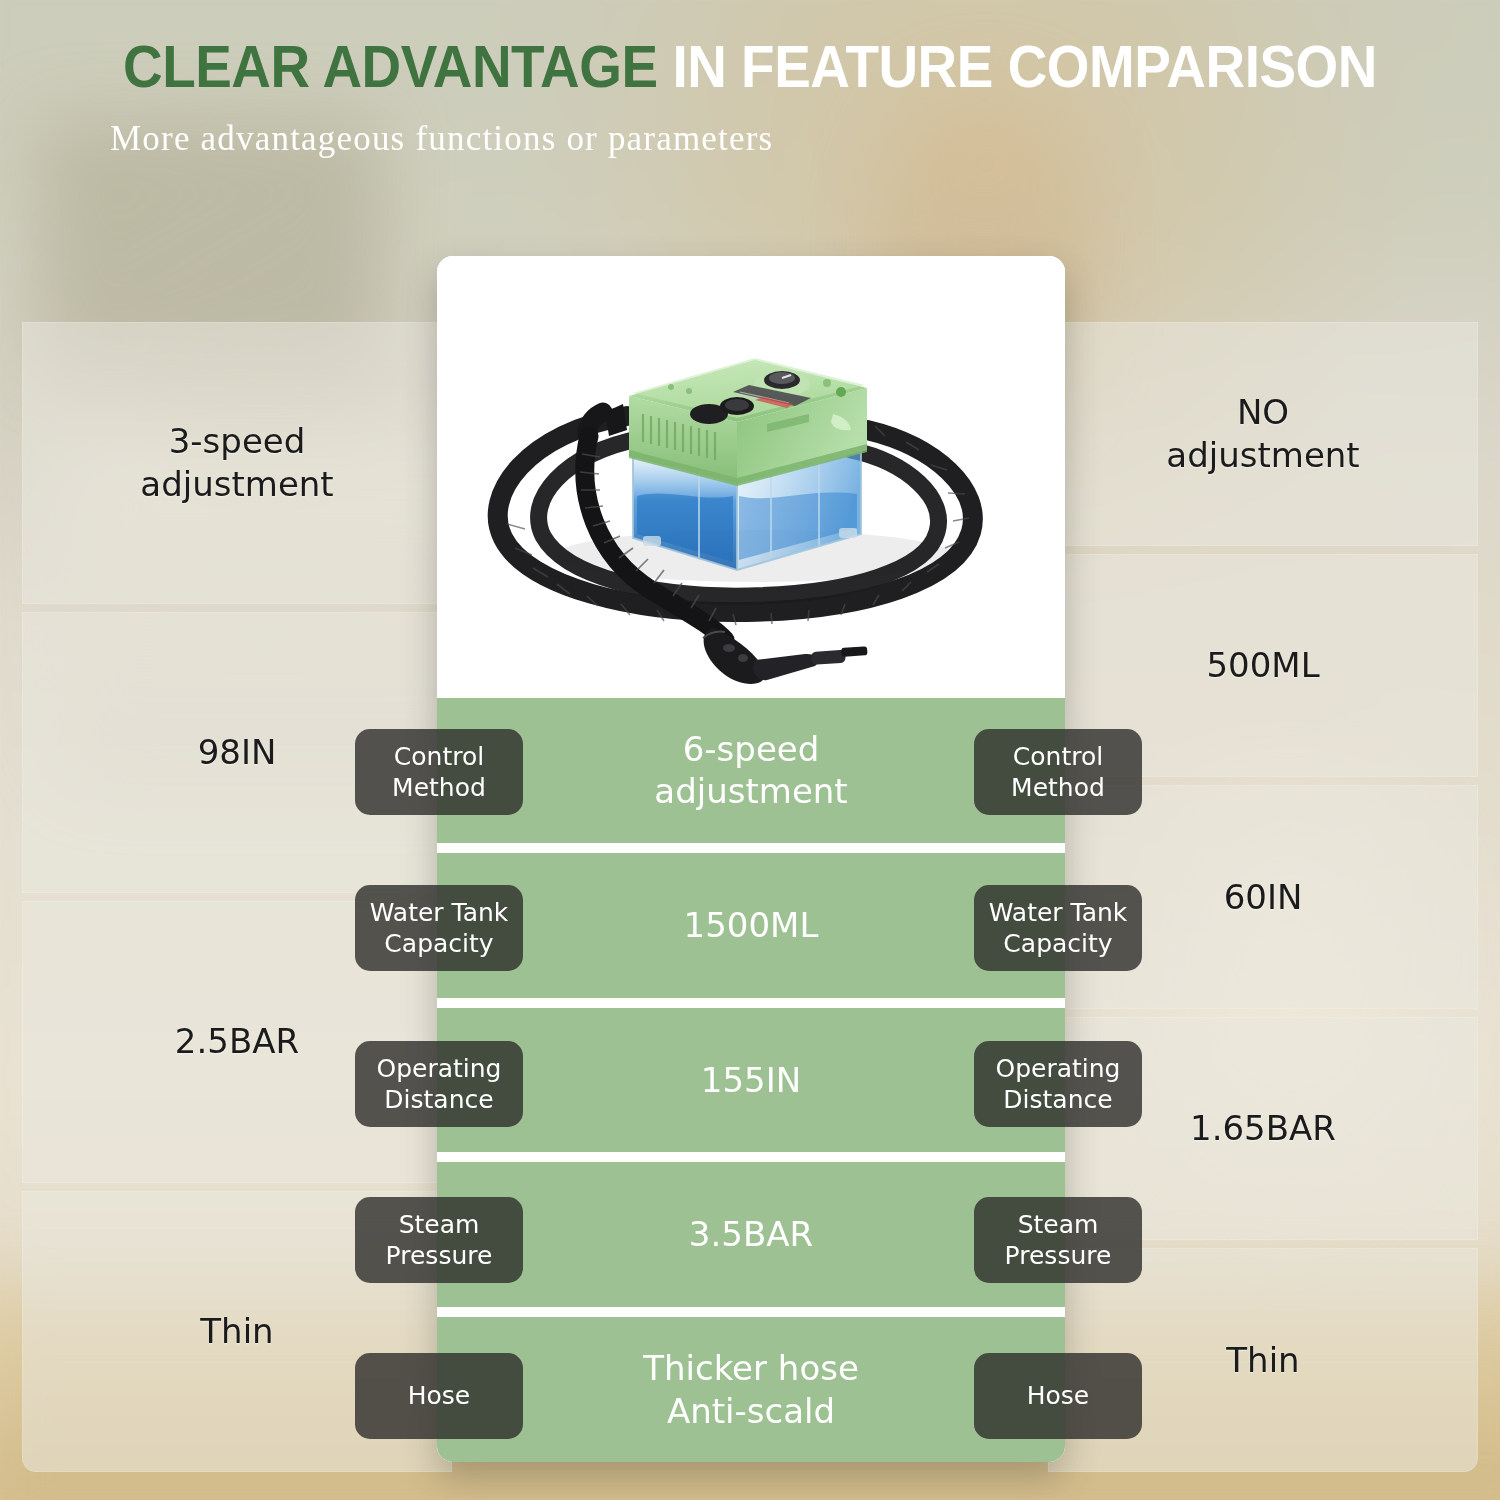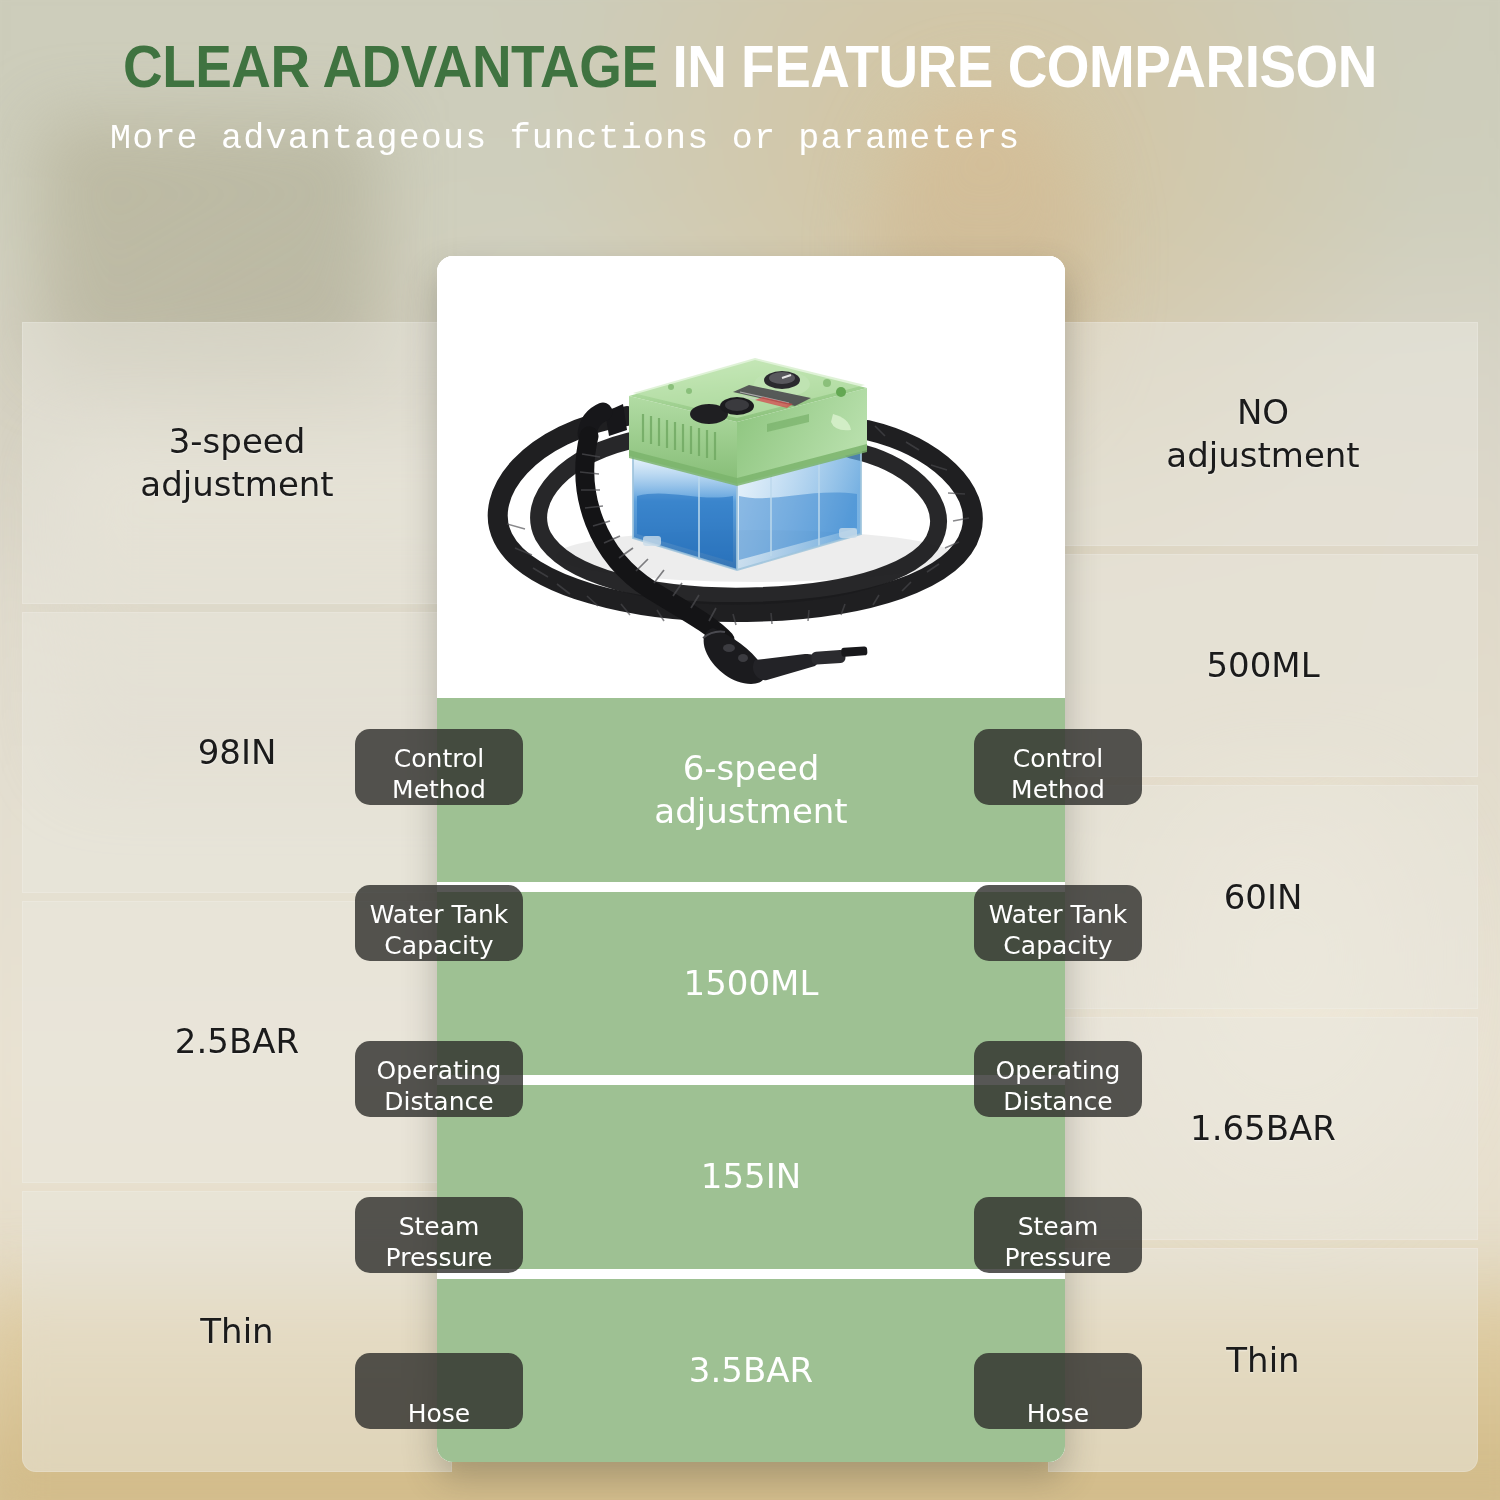--- a/index.html
+++ b/index.html
@@ -50,21 +50,21 @@
   .title {
     font-family:"Liberation Sans", sans-serif;
     font-weight:bold; font-size:59px; letter-spacing:-0.5px;
     white-space:nowrap; line-height:1; padding-top:38px;
     transform:scaleX(.93); transform-origin:center;
   }
   .title .t-green { color:#3f7340; }
   .title .t-white { color:#ffffff; }
   .subtitle {
     margin-top:22px; color:#ffffff;
-    font-family:Liberation Mono, monospace;
+    font-family:Liberation Serif, serif;
     font-size:35px; font-weight:400; letter-spacing:1.2px;
     padding-left:24px; text-align:left; padding-left:110px;
   }
 
   
   .side {
     position:absolute; top:322px; width:430px; height:1150px; z-index:2;
     display:flex; flex-direction:row;
   }
   .side-left  { left:22px;  }
@@ -165,23 +165,23 @@
   }
   .center-row:last-child { margin-bottom:0; }
   .center-val {
     color:#ffffff; font-size:34px; line-height:1.26; text-align:center;
     font-family:"DejaVu Sans", sans-serif; font-weight:400;
   }
 
   
   .chip {
     position:absolute; z-index:7;
-    width:168px; height:76px; border-radius:15px;
+    width:168px; height:86px; border-radius:15px;
     background:rgba(45,45,43,.80);
-    display:flex; align-items:flex-end; justify-content:center;
+    display:flex; align-items:center; justify-content:center;
     text-align:center; color:#ffffff;
     font-family:"DejaVu Sans", sans-serif;
     font-size:25px; line-height:1.25; font-weight:400;
   }
   .chip-left  { left:355px; }
   .chip-right { left:974px; }
 </style>
 </head>
 <body>
 
@@ -431,20 +431,26 @@
       </div>
       <div class="center-row">
         <div class="center-val">1500ML</div>
       </div>
       <div class="center-row">
         <div class="center-val">155IN</div>
       </div>
       <div class="center-row">
         <div class="center-val">3.5BAR</div>
       </div>
+      <div class="center-row">
+        <div class="center-val">
+          <span>Thicker hose</span><br>
+          <span>Anti-scald</span>
+        </div>
+      </div>
     </div>
   </div>
 
   <div class="chip chip-left" style="top:729px">
     <span>
       <span>Control</span><br>
       <span>Method</span>
     </span>
   </div>
   <div class="chip chip-right" style="top:729px">

